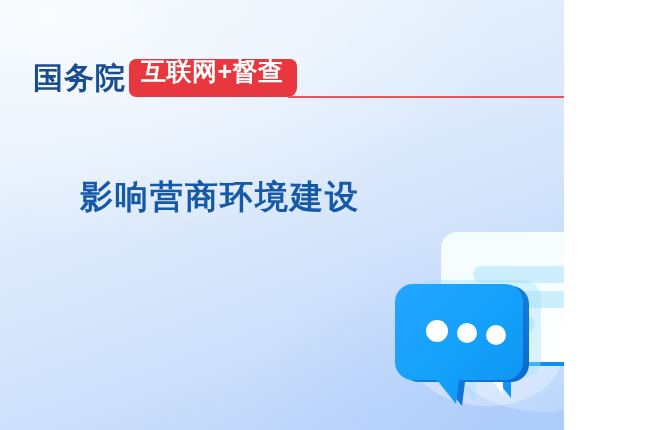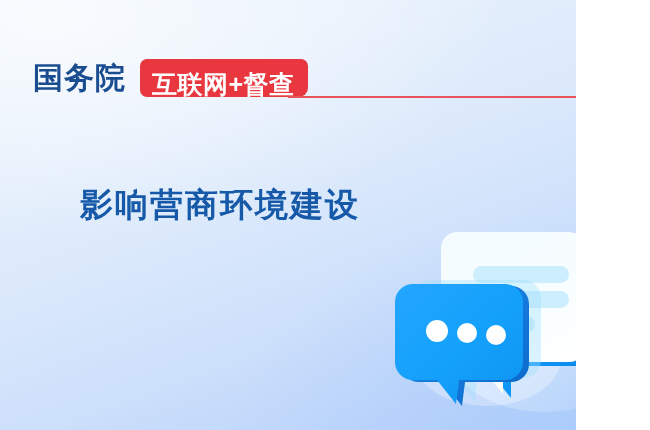--- a/index.html
+++ b/index.html
@@ -18,21 +18,20 @@
     width: 564px;
     height: 430px;
     overflow: hidden;
     background: linear-gradient(160deg,
         #e9f3fd 0%,
         #e6f0fc 22%,
         #dbe9fb 46%,
         #ccdffb 70%,
         #bdd5fb 88%,
         #b6d1fb 100%);
-    padding-left: 12px;
   }
 
   
   .bg-wash {
     position: absolute;
     left: 0; top: 0;
     width: 650px; height: 430px;
     background:
       radial-gradient(120% 90% at 8% 4%, rgba(255,255,255,0.72) 0%, rgba(255,255,255,0) 58%),
       radial-gradient(85% 75% at 96% 100%, rgba(160,198,250,0.55) 0%, rgba(160,198,250,0) 70%);
@@ -50,24 +49,24 @@
   }
   .gov-text {
     font-size: 30px;
     font-weight: 700;
     letter-spacing: 1px;
     color: #1a4d8f;
     line-height: 1;
     white-space: nowrap;
   }
   .badge {
-    margin-left: 14px;
+    margin-left: 3px;
     height: 38px;
     display: flex;
-    align-items: flex-end;
+    align-items: flex-start;
     padding: 0 13px 0 12px;
     background: #e8373f;
     border-radius: 7px 7px 9px 7px;
     box-sizing: border-box;
   }
   .badge-text {
     font-size: 25px;
     font-weight: 700;
     letter-spacing: 0.5px;
     color: #ffffff;
@@ -80,21 +79,21 @@
     top: 96px;
     width: 320px;
     height: 2px;
     background: #e8545c;
   }
 
   
   .title-block {
     position: absolute;
     left: 0;
-    top: 180px;
+    top: 172px;
     width: 440px;
     text-align: center;
   }
   .title-line {
     font-size: 33px;
     font-weight: 700;
     color: #1559a8;
     letter-spacing: 2px;
     line-height: 50px;
     white-space: nowrap;

